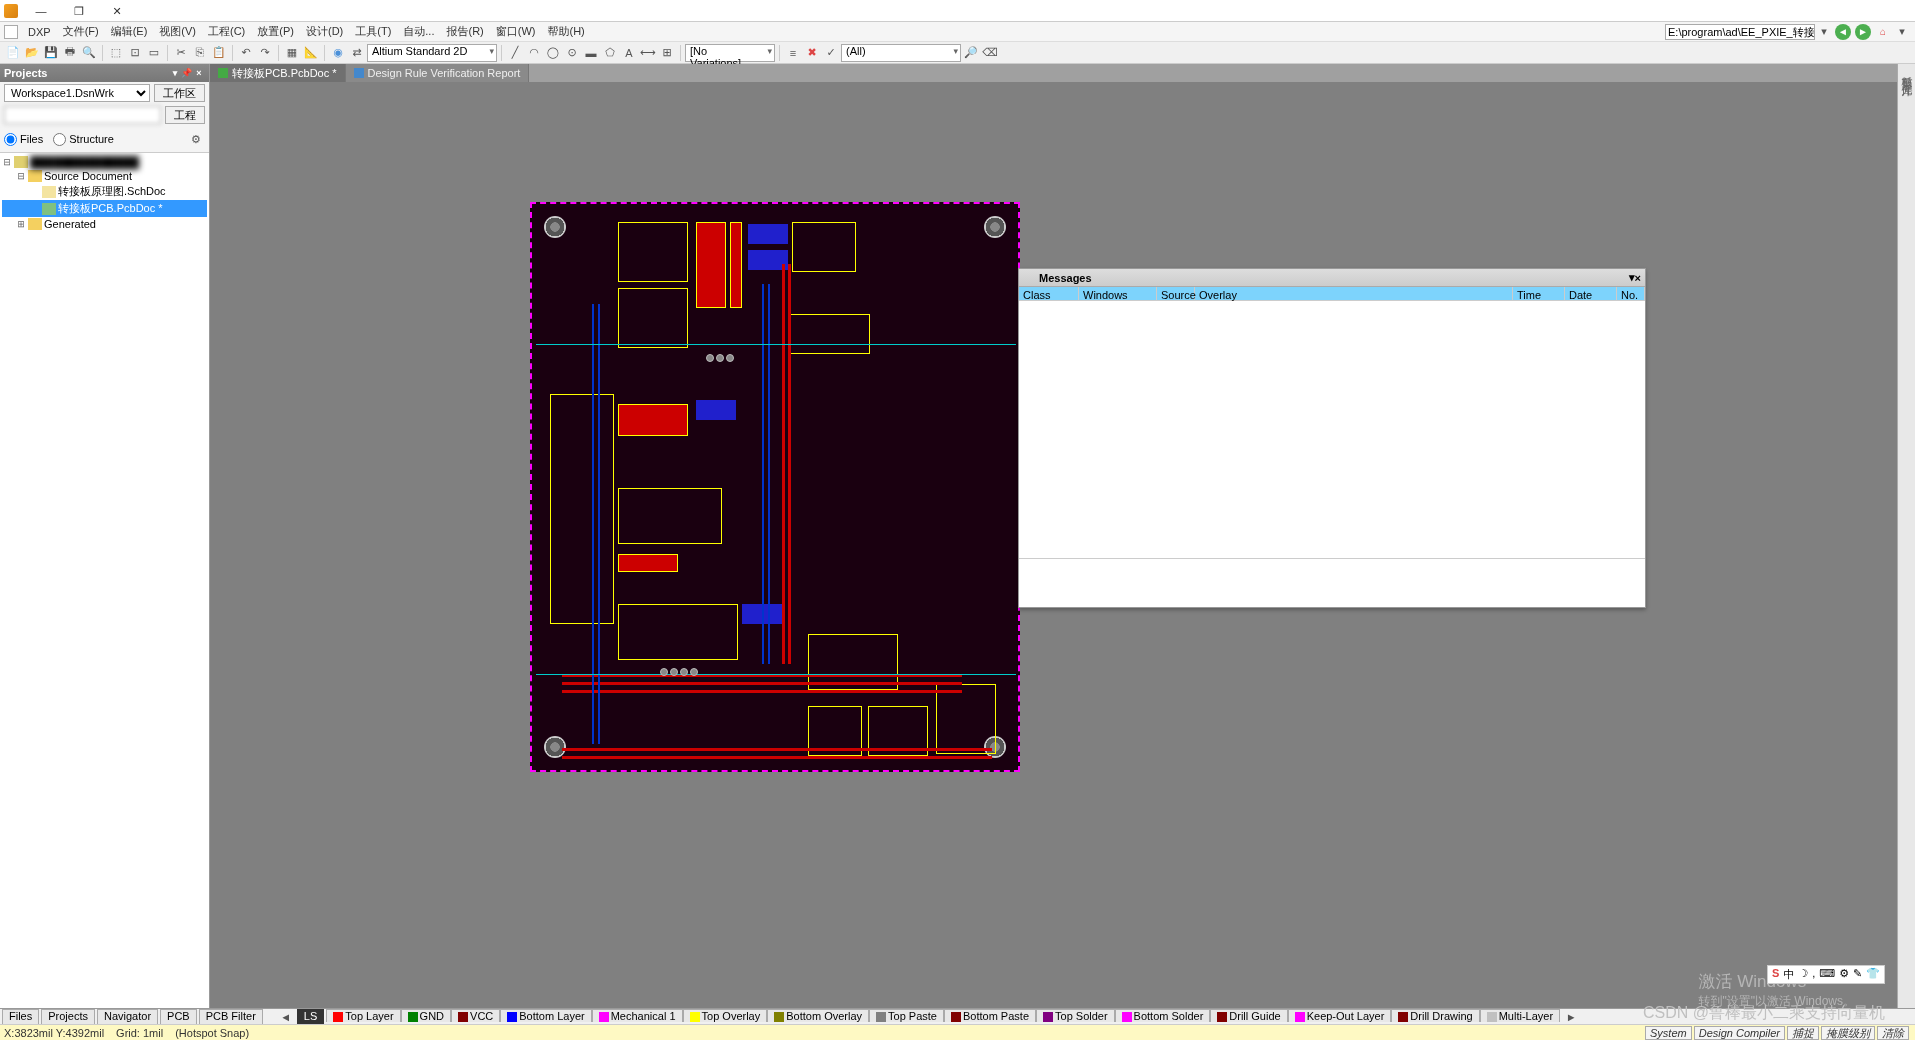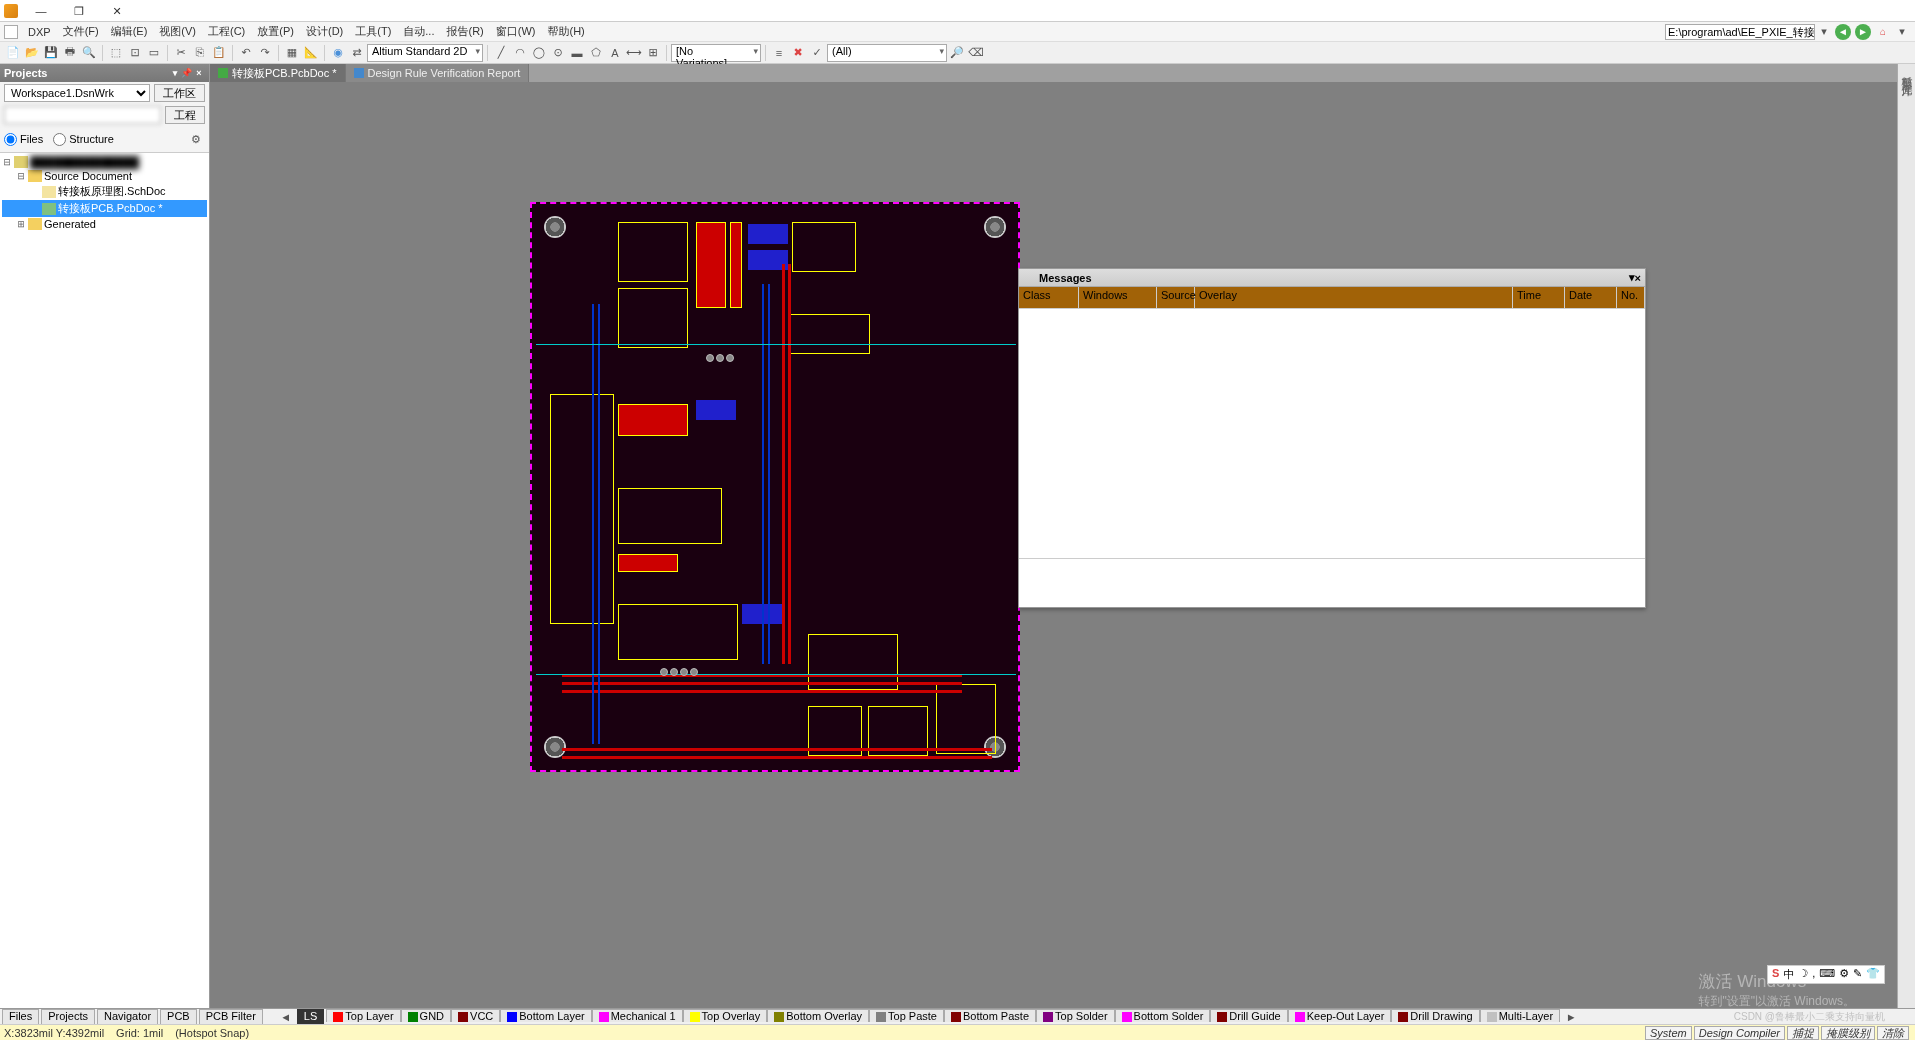--- a/index.html
+++ b/index.html
@@ -67,41 +67,41 @@
 .pcb .red-trace { position: absolute; background: #cc0000; }
 .pcb .blue-trace { position: absolute; background: #0033cc; }
 .pcb .yellow-box { position: absolute; border: 1px solid #ffff00; }
 .pcb .blue-rect { position: absolute; background: #2020cc; }
 .pcb .cyan-line { position:absolute; background:#00cccc; height:1px; }
 
 
 .messages { position: absolute; left: 808px; top: 204px; width: 628px; height: 340px; background: #fff; border: 1px solid #999; display: flex; flex-direction: column; box-shadow: 0 2px 4px rgba(0,0,0,0.3); }
 .messages .hdr { height: 18px; background: linear-gradient(#ddd,#ccc); border-bottom: 1px solid #aaa; display: flex; align-items: center; padding: 0 4px; font-weight: bold; }
 .messages .hdr .t { flex: 1; padding-left: 16px; }
-.messages .cols { height: 22px; background: #a16207; border-bottom: 1px solid #ccc; display: flex; }
+.messages .cols { height: 14px; background: #7dd3fc; border-bottom: 1px solid #ccc; display: flex; }
 .messages .col { border-right: 1px solid #ccc; padding: 2px 4px; }
 .messages .body { flex: 1; background: #fff; border-bottom:1px solid #ccc; }
 .messages .footer { height: 48px; background:#fff; }
 
 
 .right-rail { width: 18px; background: #e8e8e8; border-left: 1px solid #aaa; writing-mode: vertical-rl; text-orientation: mixed; padding: 4px 1px; color: #666; display: flex; gap: 8px; }
 
 
 .layer-bar { height: 16px; background: #f0f0f0; border-top: 1px solid #999; display: flex; align-items: center; padding: 0 2px; gap: 2px; }
 .layer-bar .ptab { padding: 0 6px; height: 15px; background: #e8e8e8; border: 1px solid #aaa; border-bottom: none; line-height: 13px; }
 .layer-bar .ls { background: #333; color: #fff; border-color:#333; }
 .layer-bar .sw { width: 10px; height: 10px; display: inline-block; margin-right: 2px; vertical-align: middle; }
 
 
 .statusbar { height: 16px; background: #fef9c3; border-top: 1px solid #ccc; display: flex; align-items: center; padding: 0 4px; gap: 12px; color: #333; position: relative; }
 .statusbar .right { position: absolute; right: 6px; display: flex; gap: 2px; font-style: italic; }
 .statusbar .sbtn { border: 1px solid #aaa; background: #f4f4f4; padding: 0 4px; height: 14px; line-height: 12px; }
 
 .watermark { position: absolute; right: 60px; bottom: 30px; color: #b5b5b5; font-size: 14px; text-align: left; pointer-events: none; }
-.csdn { position: absolute; right: 30px; bottom: 16px; color: #c0c0c0; font-size: 10px; pointer-events: none; }
+.csdn { position: absolute; right: 30px; bottom: 16px; color: #c0c0c0; font-size: 16px; pointer-events: none; }
 .ime { position:absolute; right:30px; bottom:56px; background:#fff; border:1px solid #ccc; padding:1px 4px; display:flex; gap:4px; font-size:12px; }
 </style>
 </head>
 <body>
 
 <div class="titlebar">
   <div class="logo"></div>
   <div class="winbtn">—</div>
   <div class="winbtn">❐</div>
   <div class="winbtn">✕</div>
@@ -146,21 +146,21 @@
   <span class="tbtn">📋</span>
   <span class="tsep"></span>
   <span class="tbtn">↶</span>
   <span class="tbtn">↷</span>
   <span class="tsep"></span>
   <span class="tbtn">▦</span>
   <span class="tbtn">📐</span>
   <span class="tsep"></span>
   <span class="tbtn" style="color:#4a90d9">◉</span>
   <span class="tbtn">⇄</span>
-  <div class="tsel" style="width:116px">Altium Standard 2D</div>
+  <div class="tsel" style="width:130px">Altium Standard 2D</div>
   <span class="tsep"></span>
   <span class="tbtn">╱</span>
   <span class="tbtn">◠</span>
   <span class="tbtn">◯</span>
   <span class="tbtn">⊙</span>
   <span class="tbtn">▬</span>
   <span class="tbtn">⬠</span>
   <span class="tbtn">A</span>
   <span class="tbtn">⟷</span>
   <span class="tbtn">⊞</span>

